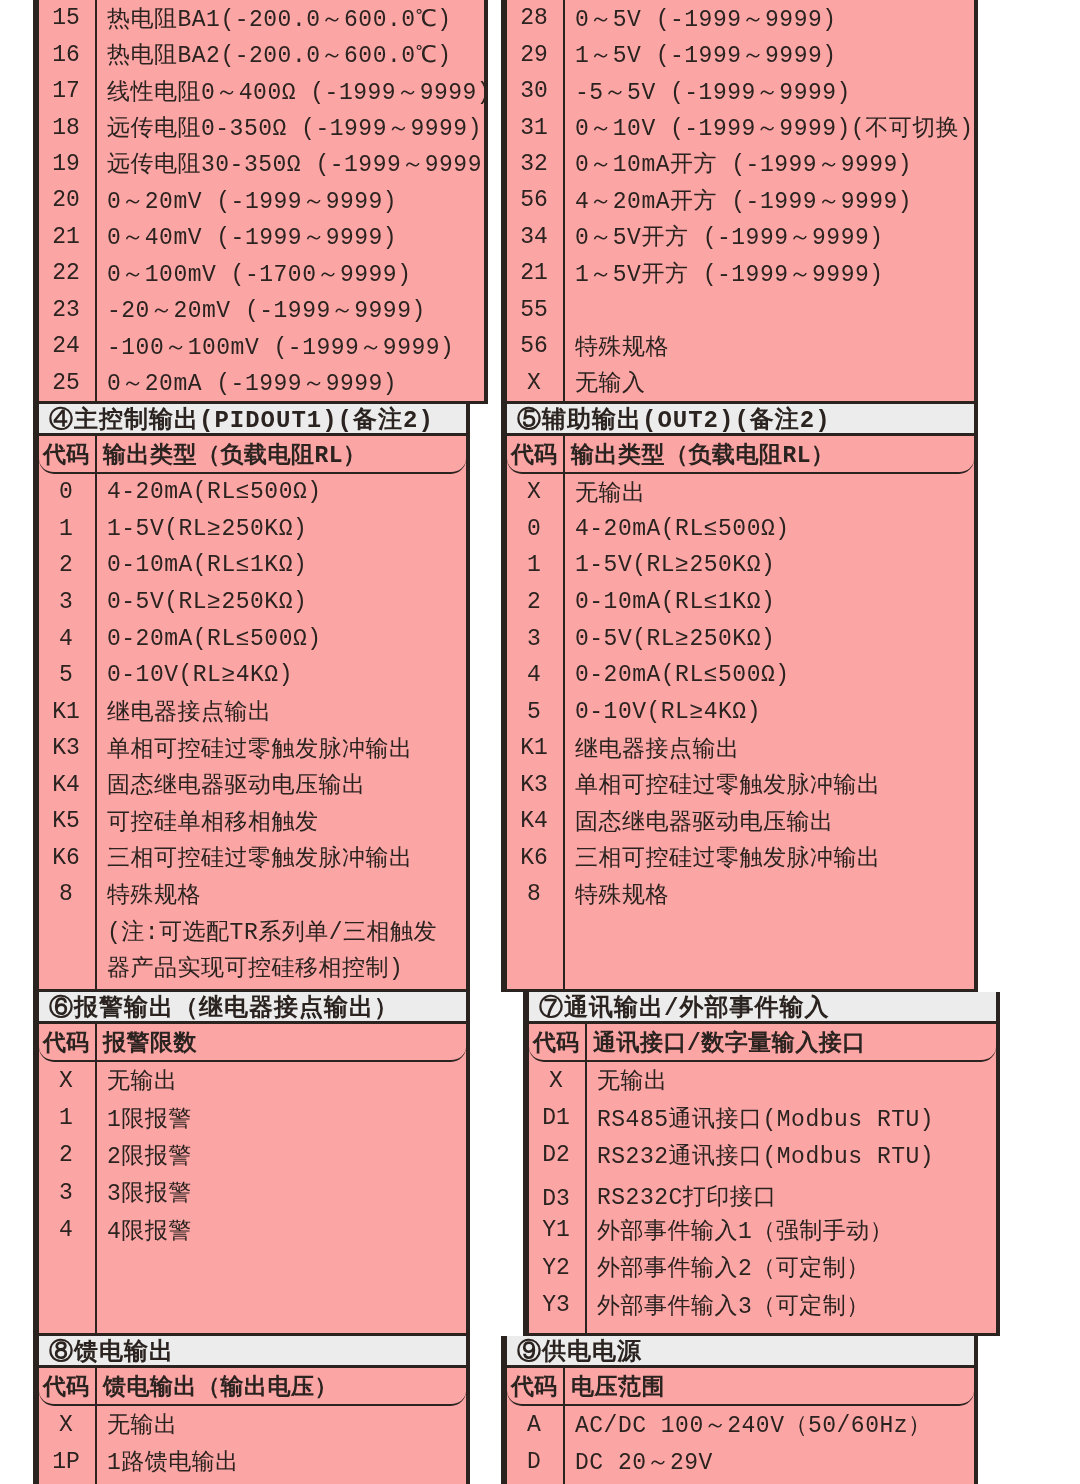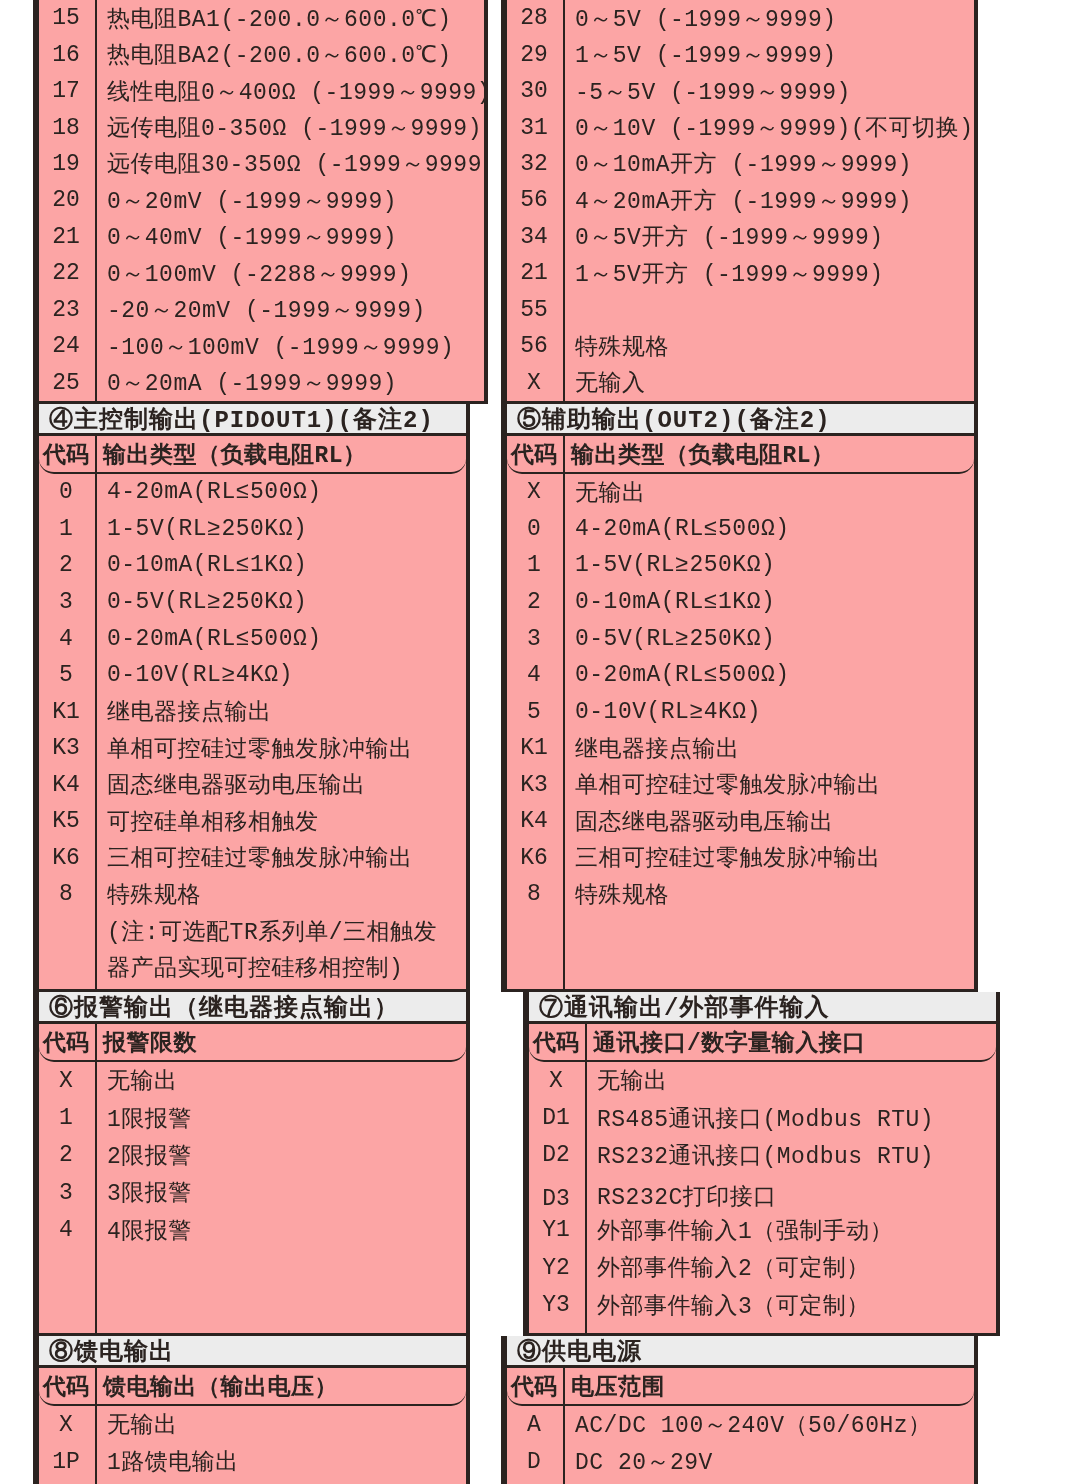--- a/index.html
+++ b/index.html
@@ -74,21 +74,21 @@
         <div class="trow" style="height: 36.45px; align-items: center;">
           <div class="code">20</div>
           <div class="label">0～20mV (-1999～9999)</div>
         </div>
         <div class="trow" style="height: 36.45px;">
           <div class="code">21</div>
           <div class="label">0～40mV (-1999～9999)</div>
         </div>
         <div class="trow" style="height: 36.45px;">
           <div class="code">22</div>
-          <div class="label">0～100mV (-2288～9999)</div>
+          <div class="label">0～100mV (-1700～9999)</div>
         </div>
         <div class="trow" style="height: 36.45px;">
           <div class="code">23</div>
           <div class="label">-20～20mV (-1999～9999)</div>
         </div>
         <div class="trow" style="height: 36.45px;">
           <div class="code">24</div>
           <div class="label">-100～100mV (-1999～9999)</div>
         </div>
         <div class="trow" style="height: 36.45px;">

